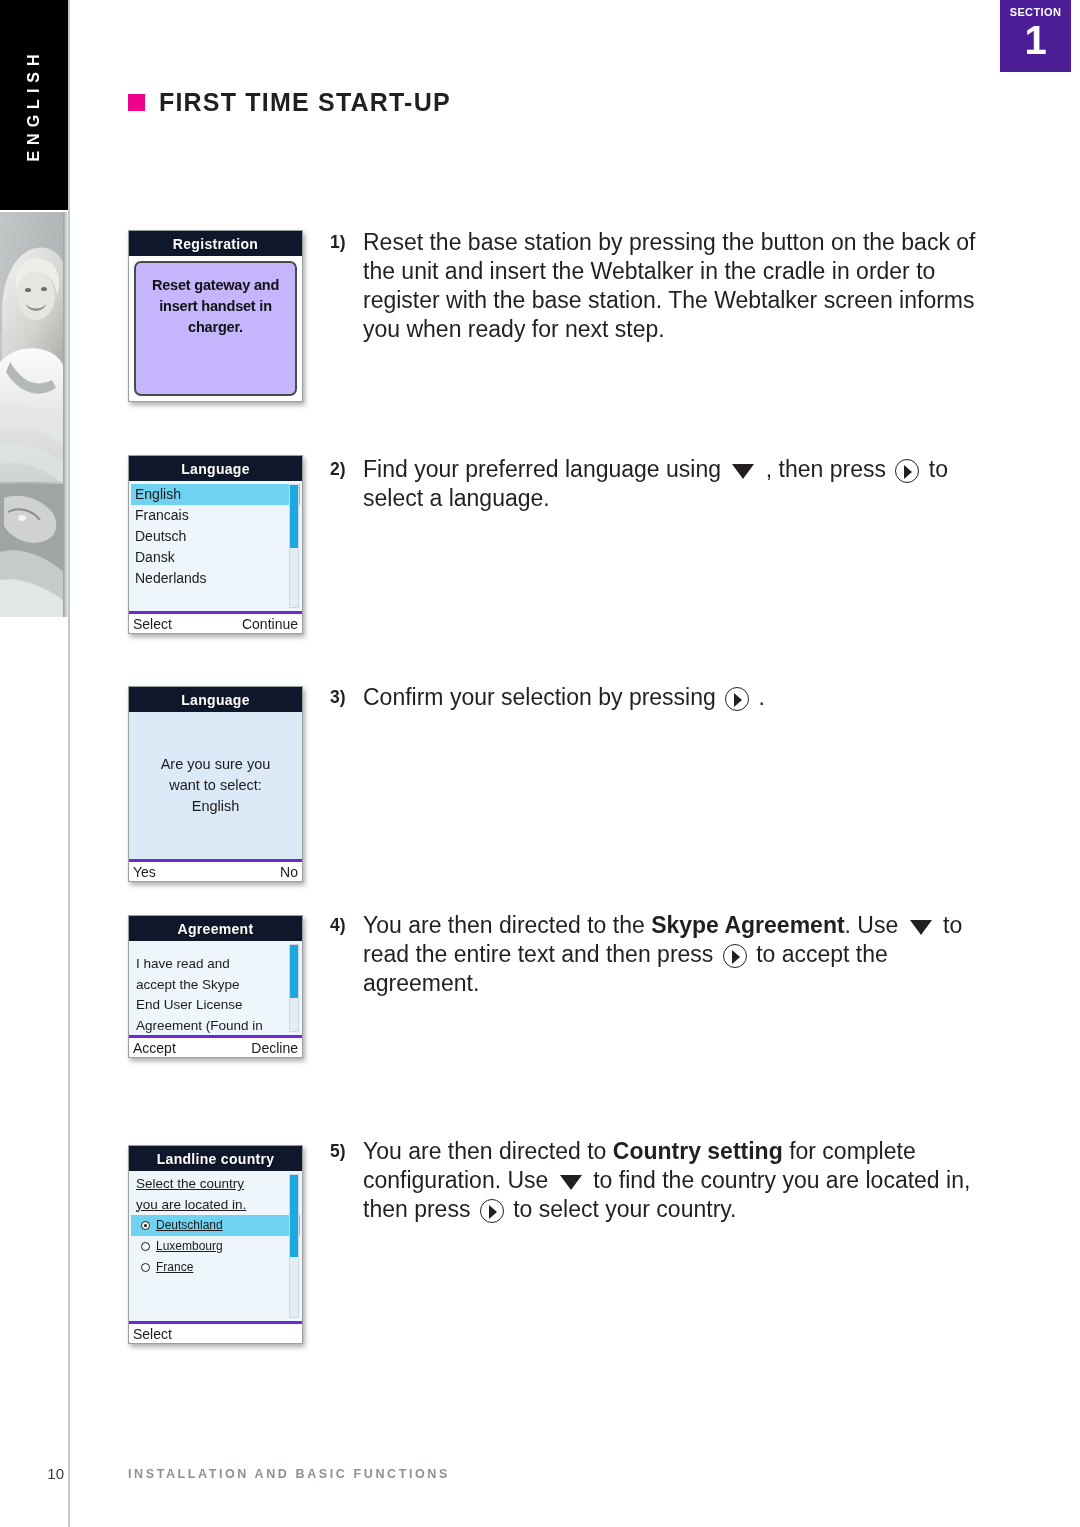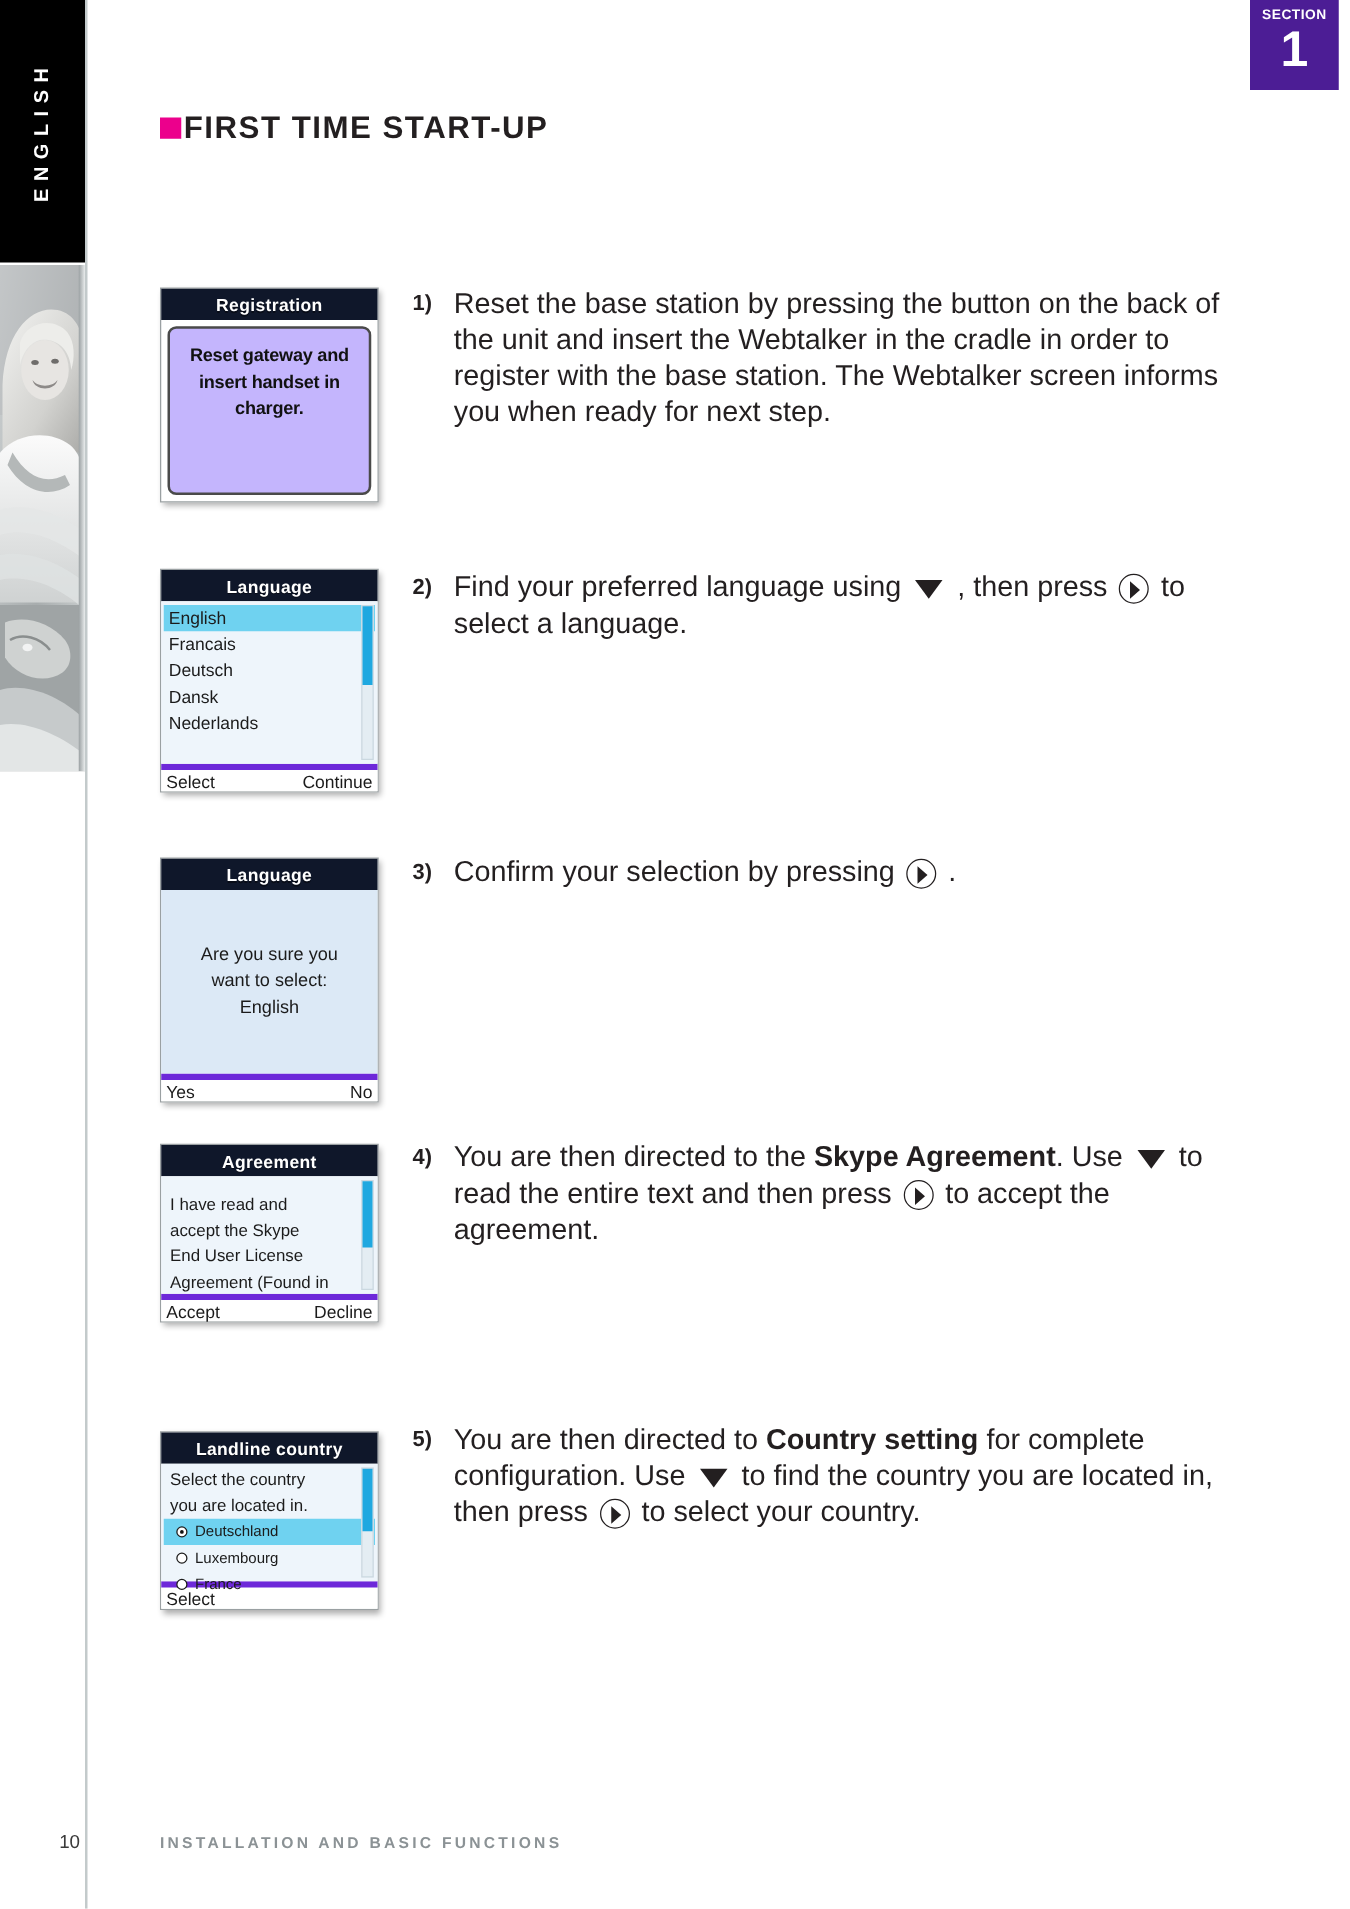--- a/index.html
+++ b/index.html
@@ -57,21 +57,21 @@
   }
   #section-badge .sec-num {
     font-size:40px; font-weight:bold; line-height:44px;
     font-family:"Liberation Sans", sans-serif;
   }
 
   
   #content { position:absolute; left:128px; top:0; width:880px; }
 
   #page-title {
-    display:flex; align-items:center; gap:2px;
+    display:flex; align-items:center; gap:14px;
     margin-top:88px;
   }
   #page-title .bullet { width:17px; height:17px; background:#ec008c; display:block; }
   #page-title .t {
     font-size:25px; font-weight:bold; letter-spacing:1.2px;
     font-family:"Liberation Sans", sans-serif;
     color:#231f20;
   }
 
   #intro {
@@ -179,21 +179,21 @@
   .list-row.sel { background:#6fd2f0; }
   .scrollbar {
     position:absolute; right:3px; top:3px; bottom:3px; width:10px;
     background:#e4edf3; border:1px solid #cbd8e0;
   }
   .scrollbar .thumb {
     position:absolute; left:0; right:0; background:#1fa8e0;
   }
   .scr-footer {
     height:22px; background:#ffffff;
-    border-top:5px solid #6d28d9;
+    border-top:3px solid #6d28d9;
     display:flex; align-items:center; justify-content:space-between;
     padding:0 4px; font-size:14px; color:#1b1b1b;
     font-family:"Liberation Sans", sans-serif;
   }
   .center-msg {
     background:#dce9f6; height:147px;
     display:flex; flex-direction:column; align-items:center; justify-content:center;
     text-align:center; font-size:14.5px; line-height:21px;
     color:#1b1b1b; font-family:"Liberation Sans", sans-serif;
   }
@@ -404,21 +404,21 @@
     <span class="key-down"></span>
     <span>to find the country you are located in, then press</span>
     <span class="key-select"></span>
     <span>to select your country.</span>
   </div>
 </div>
 
 <div class="screen" style="top:1145px; left:128px;">
   <div class="scr-title">Landline country</div>
   <div class="scr-body">
-    <div class="list-area" style="height:94px;">
+    <div class="list-area" style="height:150px;text-decoration:underline;">
       <div class="rows">
         <div class="para-row">Select the country</div>
         <div class="para-row">you are located in.</div>
         <div class="radio-row sel">
           <span class="radio-dot"></span>
           <span>Deutschland</span>
         </div>
         <div class="radio-row">
           <span class="radio-dot"></span>
           <span>Luxembourg</span>

